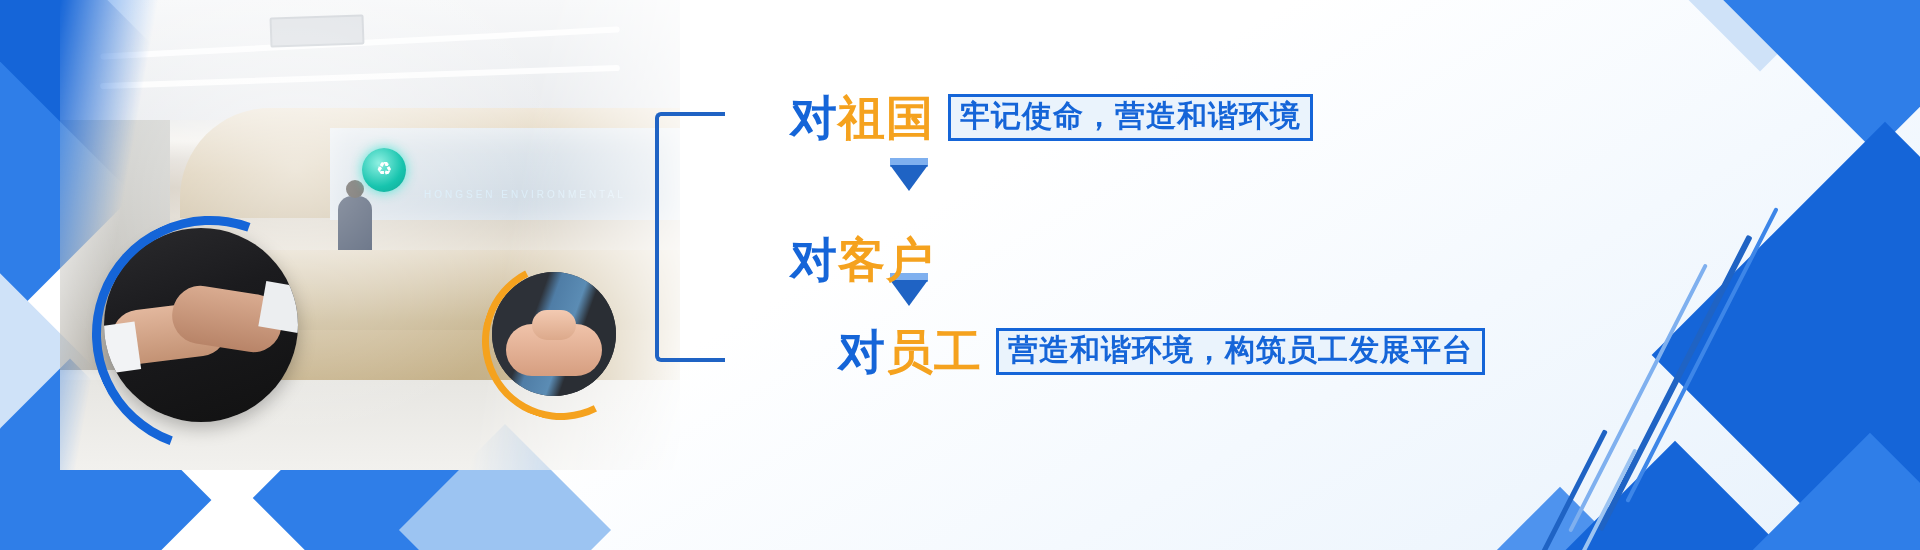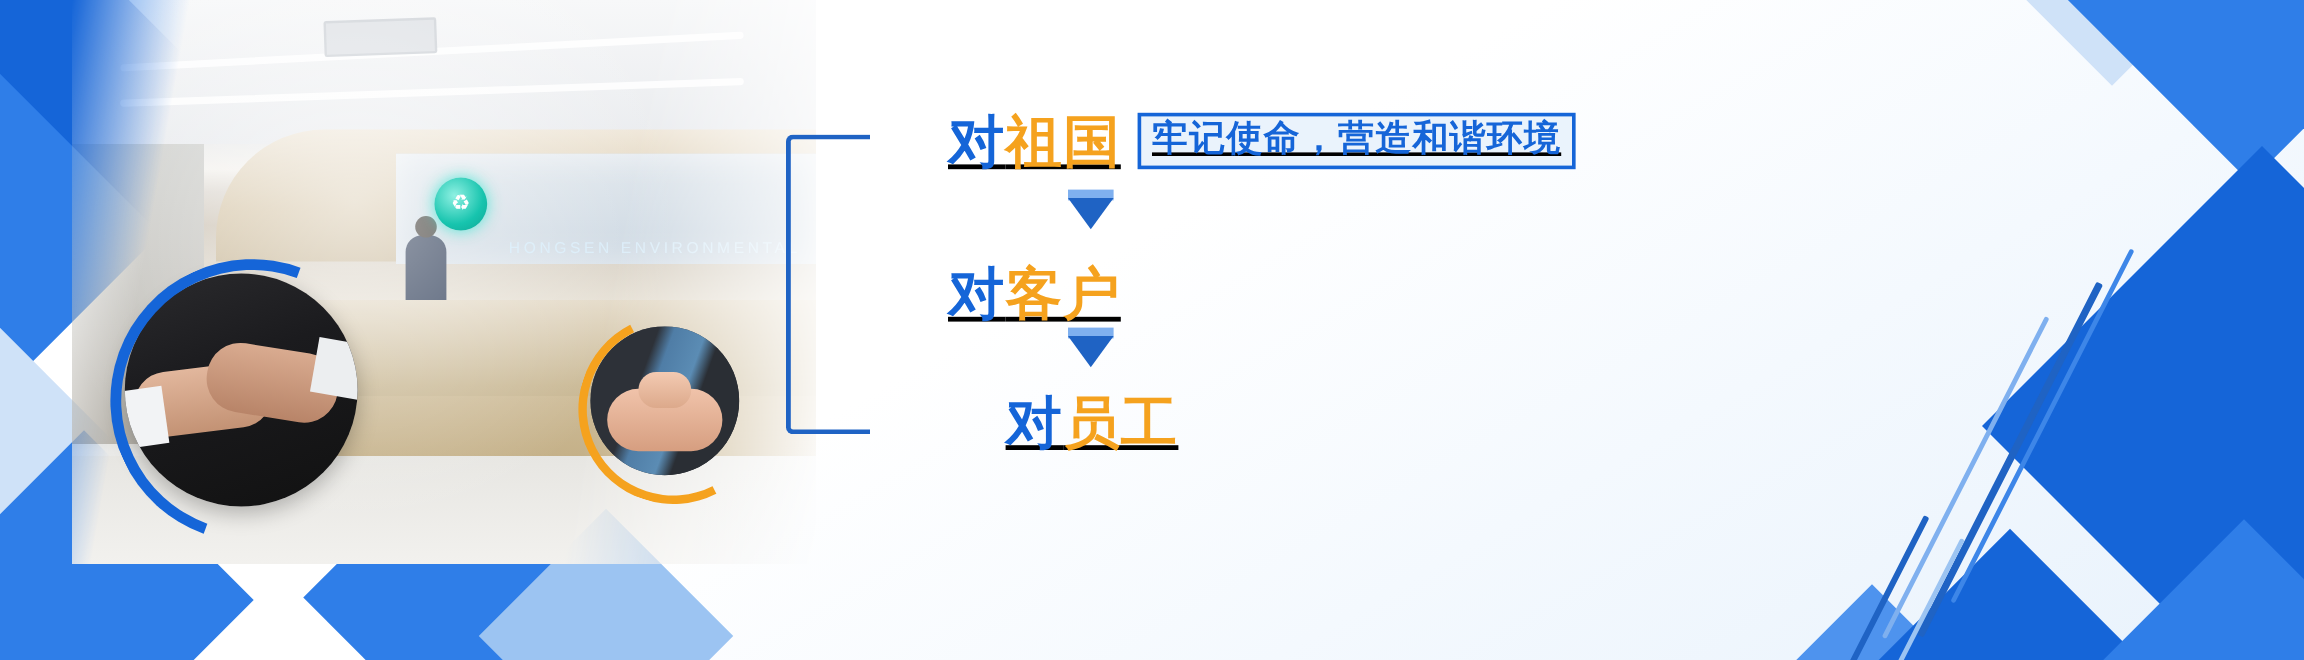--- a/index.html
+++ b/index.html
@@ -122,22 +122,22 @@
   .sign-logo span{
     position:absolute;left:0;right:0;top:11px;text-align:center;
     color:#ffffff;font-size:18px;line-height:20px;
   }
   .sign-text{
     position:absolute;left:360px;top:148px;
     color:#ffffff;font-size:33px;letter-spacing:9px;font-weight:700;
     text-shadow:0 0 14px rgba(150,230,255,.95),0 0 26px rgba(120,210,255,.7);
   }
   .sign-sub{
-    position:absolute;left:364px;top:199px;
-    color:#dff3ff;font-size:13px;letter-spacing:3px;opacity:.75;
+    position:absolute;left:364px;top:189px;
+    color:#dff3ff;font-size:10px;letter-spacing:3px;opacity:.75;
   }
 
   
   .circ{
     position:absolute;border-radius:50%;overflow:hidden;
   }
   .circ-big{
     left:104px;top:228px;width:194px;height:194px;
     background:linear-gradient(160deg,#2b2b2e 0%,#1b1b1e 40%,#111 100%);
     box-shadow:0 6px 18px rgba(0,0,0,.25);
@@ -223,23 +223,23 @@
   .content{position:absolute;left:790px;top:0;width:820px;height:550px;}
 
   .bracket{
     position:absolute;left:-135px;top:112px;width:66px;height:242px;
     border-left:4px solid #1f63c4;
     border-top:4px solid #1f63c4;
     border-bottom:4px solid #1f63c4;
     border-radius:6px 0 0 6px;
   }
 
-  .row{position:absolute;left:0;display:flex;align-items:center;height:58px;text-decoration:underline;}
+  .row{position:absolute;left:0;display:flex;align-items:center;height:58px;}
   .row-1{top:88px;}
-  .row-2{top:215px;}
+  .row-2{top:230px;}
   .row-3{top:322px;margin-left:48px;}
 
   .big{
     font-size:47px;font-weight:700;line-height:1;
     font-family:"Liberation Sans","DejaVu Sans",sans-serif;
     letter-spacing:1px;white-space:nowrap;
   }
   .big .b{color:#1565d8;}
   .big .o{color:#f5a21e;}
 
@@ -347,16 +347,17 @@
     <div class="row row-2">
       <div class="big">
         <span class="b">对</span><span class="o">客户</span>
       </div>
     </div>
 
     <div class="row row-3">
       <div class="big">
         <span class="b">对</span><span class="o">员工</span>
       </div>
+      <div class="tagbox">营造和谐环境，构筑员工发展平台</div>
     </div>
 
   </div>
 </div>
 
 </body></html>

